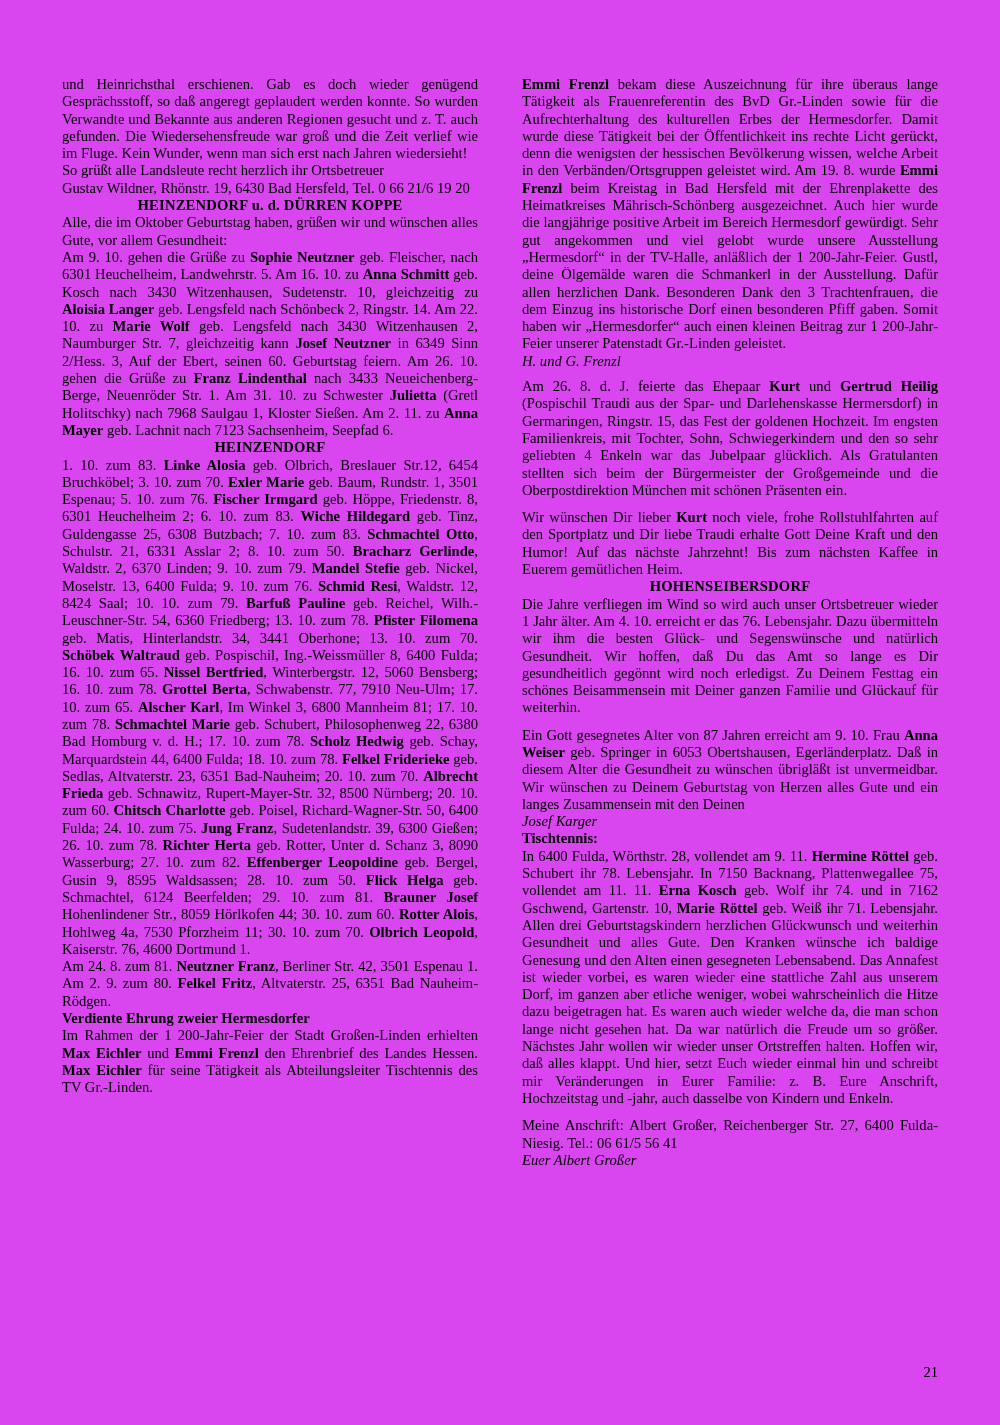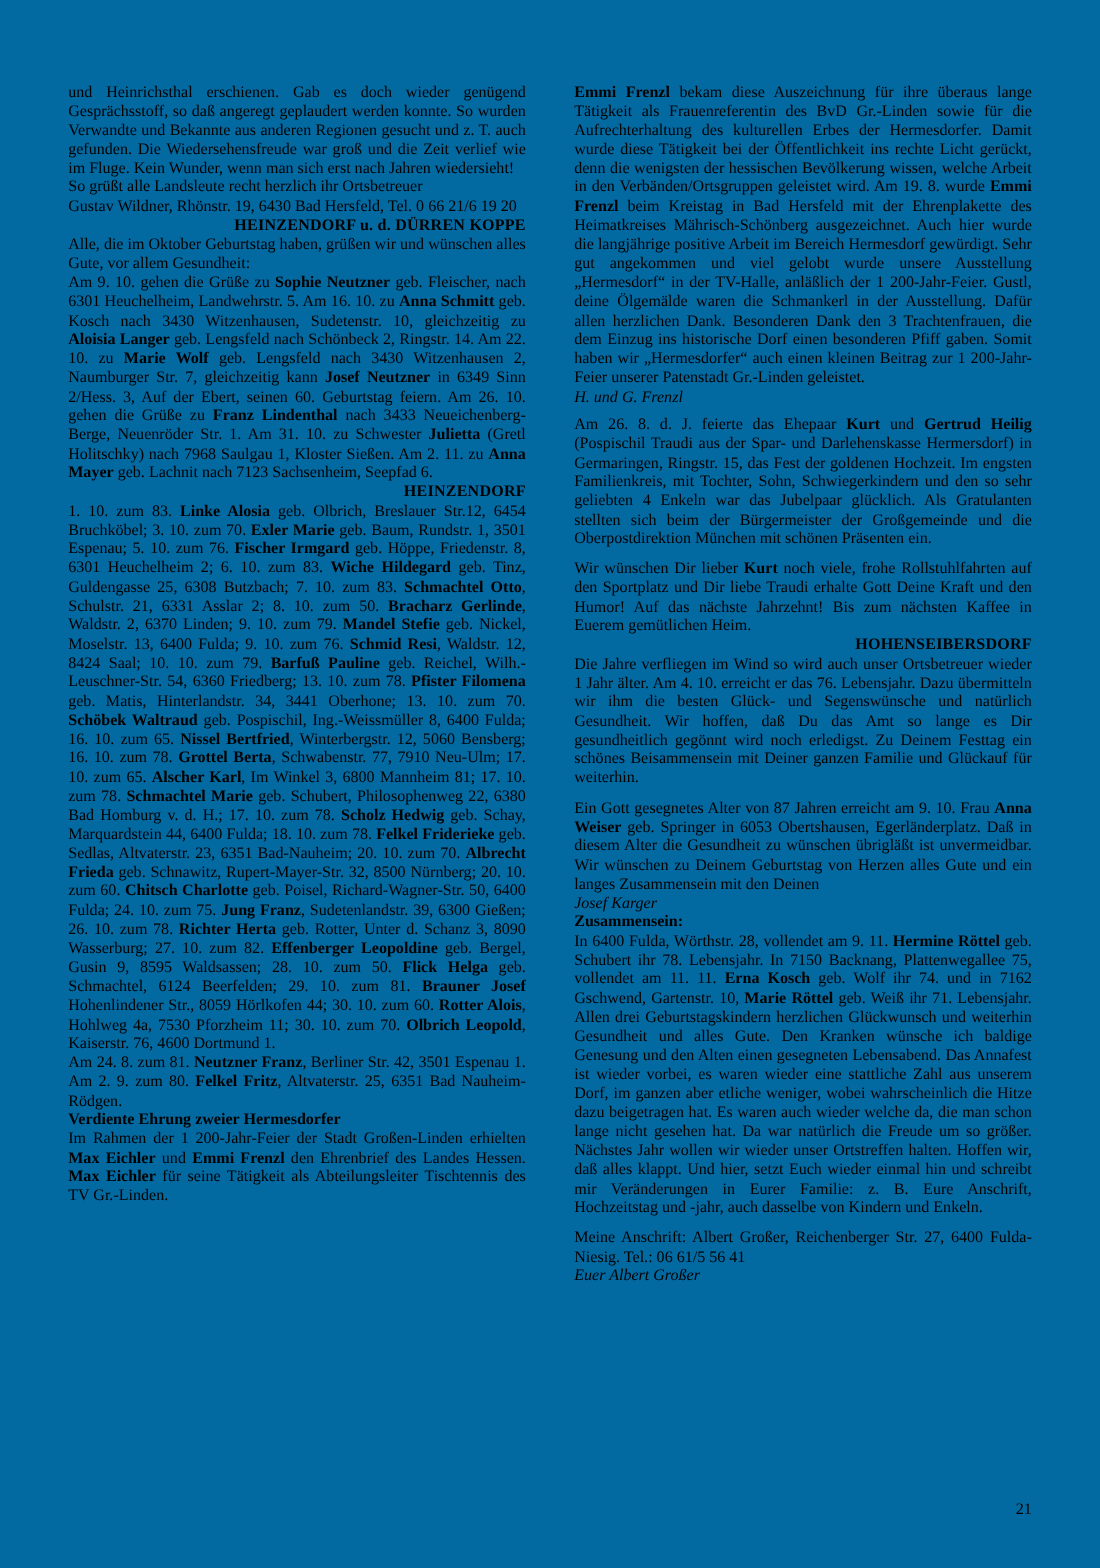--- a/index.html
+++ b/index.html
@@ -12,21 +12,21 @@
     height: 1425px;
     font-family: "Liberation Serif", serif;
     color: #000000;
     position: relative;
   }
   .page {
     position: absolute;
     left: 0; top: 0;
     width: 1000px;
     height: 1425px;
-    background: #0369a1;
+    background: #d946ef;
   }
   .columns {
     position: absolute;
     left: 62px;
     top: 76px;
     width: 876px;
     display: flex;
     gap: 44px;
   }
   .col {
@@ -40,21 +40,21 @@
     text-justify: inter-word;
     hyphens: manual;
   }
   .gap-sm { margin-top: 10px; }
   .gap-md { margin-top: 8px; }
   h2.section {
     margin: 0;
     font-size: 14.6px;
     line-height: 17.3px;
     font-weight: bold;
-    text-align: right;
+    text-align: center;
     letter-spacing: 0.2px;
   }
   h3.subhead {
     margin: 0;
     font-size: 14.6px;
     line-height: 17.3px;
     font-weight: bold;
     text-align: left;
   }
   .ital { }
@@ -105,21 +105,21 @@
       <p class="sig">H. und G. Frenzl</p>
 
       <p class="gap-md">Am 26. 8. d. J. feierte das Ehepaar <b>Kurt</b> und <b>Gertrud Heilig</b> (Pospischil Traudi aus der Spar- und Darlehenskasse Hermersdorf) in Germaringen, Ringstr. 15, das Fest der goldenen Hochzeit. Im engsten Familienkreis, mit Tochter, Sohn, Schwiegerkindern und den so sehr geliebten 4 Enkeln war das Jubelpaar glücklich. Als Gratulanten stellten sich beim der Bürgermeister der Großgemeinde und die Oberpostdirektion München mit schönen Präsenten ein.</p>
       <p class="gap-sm">Wir wünschen Dir lieber <b>Kurt</b> noch viele, frohe Rollstuhlfahrten auf den Sportplatz und Dir liebe Traudi erhalte Gott Deine Kraft und den Humor! Auf das nächste Jahrzehnt! Bis zum nächsten Kaffee in Euerem gemütlichen Heim.</p>
 
       <h2 class="section gap-md">HOHENSEIBERSDORF</h2>
       <p>Die Jahre verfliegen im Wind so wird auch unser Ortsbetreuer wieder 1 Jahr älter. Am 4. 10. erreicht er das 76. Lebensjahr. Dazu übermitteln wir ihm die besten Glück- und Segenswünsche und natürlich Gesundheit. Wir hoffen, daß Du das Amt so lange es Dir gesundheitlich gegönnt wird noch erledigst. Zu Deinem Festtag ein schönes Beisammensein mit Deiner ganzen Familie und Glückauf für weiterhin.</p>
       <p class="gap-sm">Ein Gott gesegnetes Alter von 87 Jahren erreicht am 9. 10. Frau <b>Anna Weiser</b> geb. Springer in 6053 Obertshausen, Egerländerplatz. Daß in diesem Alter die Gesundheit zu wünschen übrigläßt ist unvermeidbar. Wir wünschen zu Deinem Geburtstag von Herzen alles Gute und ein langes Zusammensein mit den Deinen</p>
       <p class="sig">Josef Karger</p>
 
-      <h3 class="subhead gap-sm">Zusammensein:</h3>
+      <h3 class="subhead gap-sm">Tischtennis:</h3>
       <p>In 6400 Fulda, Wörthstr. 28, vollendet am 9. 11. <b>Hermine Röttel</b> geb. Schubert ihr 78. Lebensjahr. In 7150 Backnang, Plattenwegallee 75, vollendet am 11. 11. <b>Erna Kosch</b> geb. Wolf ihr 74. und in 7162 Gschwend, Gartenstr. 10, <b>Marie Röttel</b> geb. Weiß ihr 71. Lebensjahr. Allen drei Geburtstagskindern herzlichen Glückwunsch und weiterhin Gesundheit und alles Gute. Den Kranken wünsche ich baldige Genesung und den Alten einen gesegneten Lebensabend. Das Annafest ist wieder vorbei, es waren wieder eine stattliche Zahl aus unserem Dorf, im ganzen aber etliche weniger, wobei wahrscheinlich die Hitze dazu beigetragen hat. Es waren auch wieder welche da, die man schon lange nicht gesehen hat. Da war natürlich die Freude um so größer. Nächstes Jahr wollen wir wieder unser Ortstreffen halten. Hoffen wir, daß alles klappt. Und hier, setzt Euch wieder einmal hin und schreibt mir Veränderungen in Eurer Familie: z. B. Eure Anschrift, Hochzeitstag und -jahr, auch dasselbe von Kindern und Enkeln.</p>
       <p class="gap-sm">Meine Anschrift: Albert Großer, Reichenberger Str. 27, 6400 Fulda-Niesig. Tel.: 06 61/5 56 41</p>
       <p class="sig">Euer Albert Großer</p>
     </div>
 
   </div>
 
   <div class="pageno">21</div>
 </div>
 

